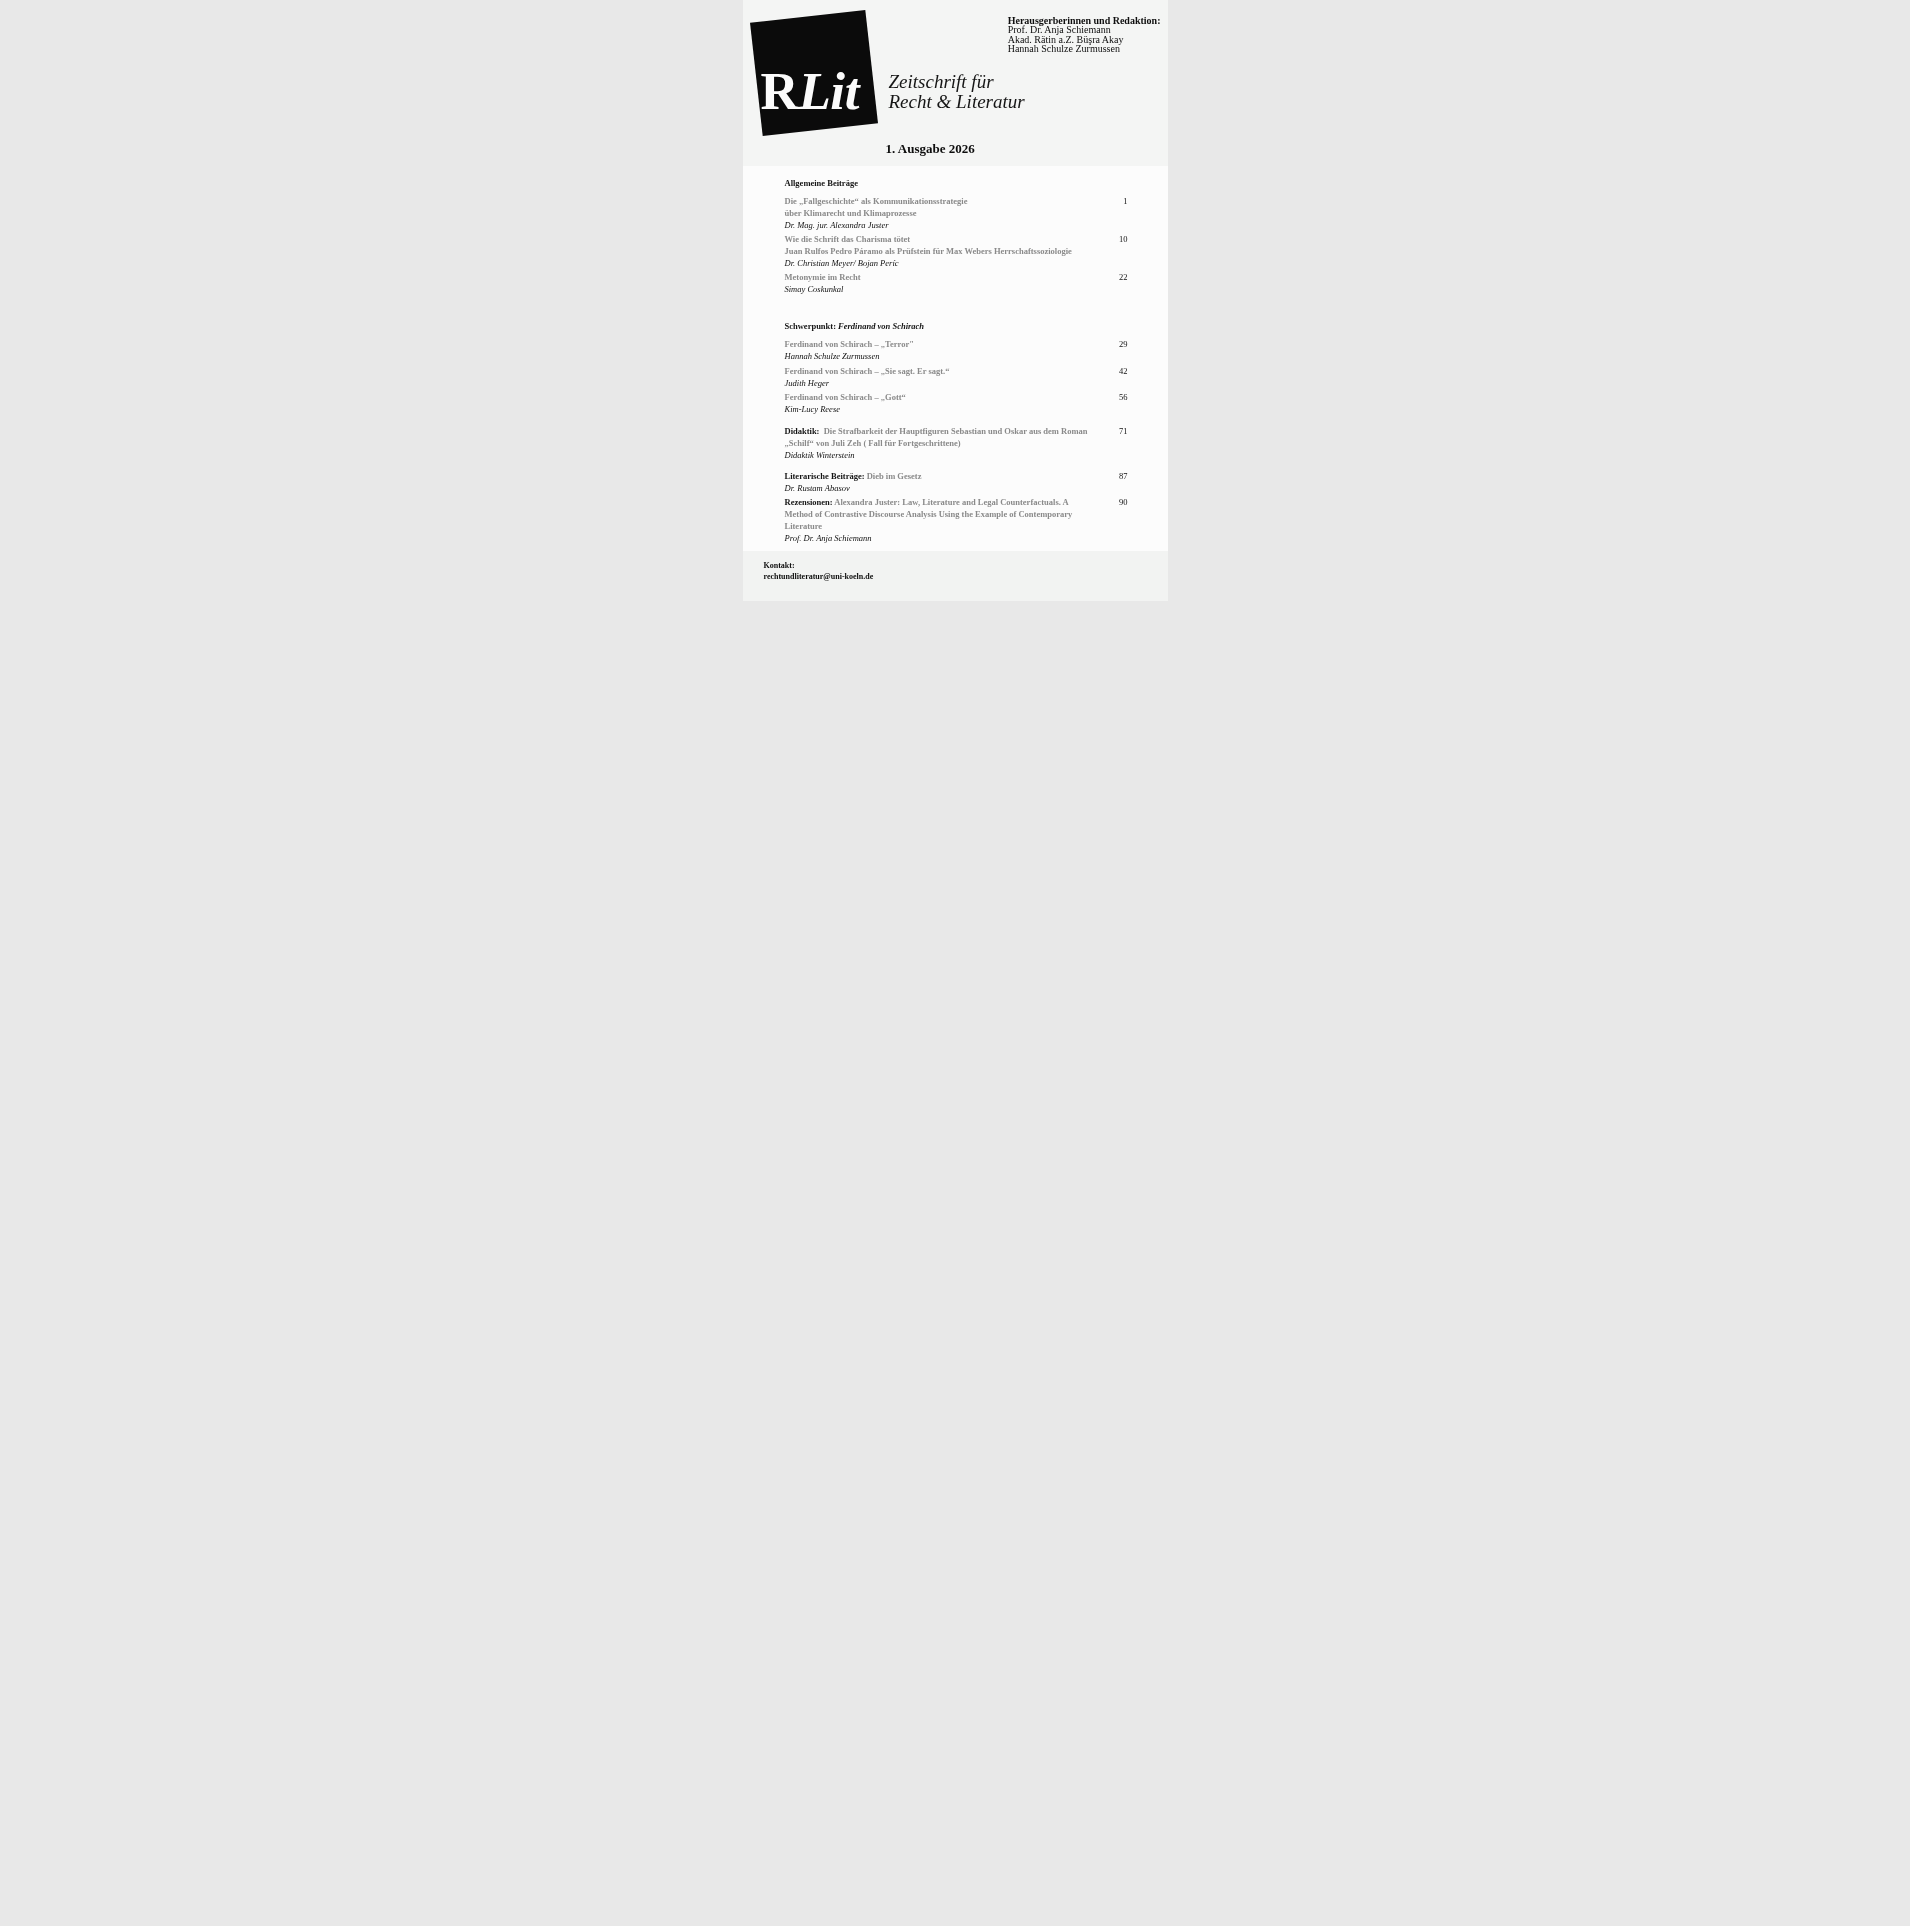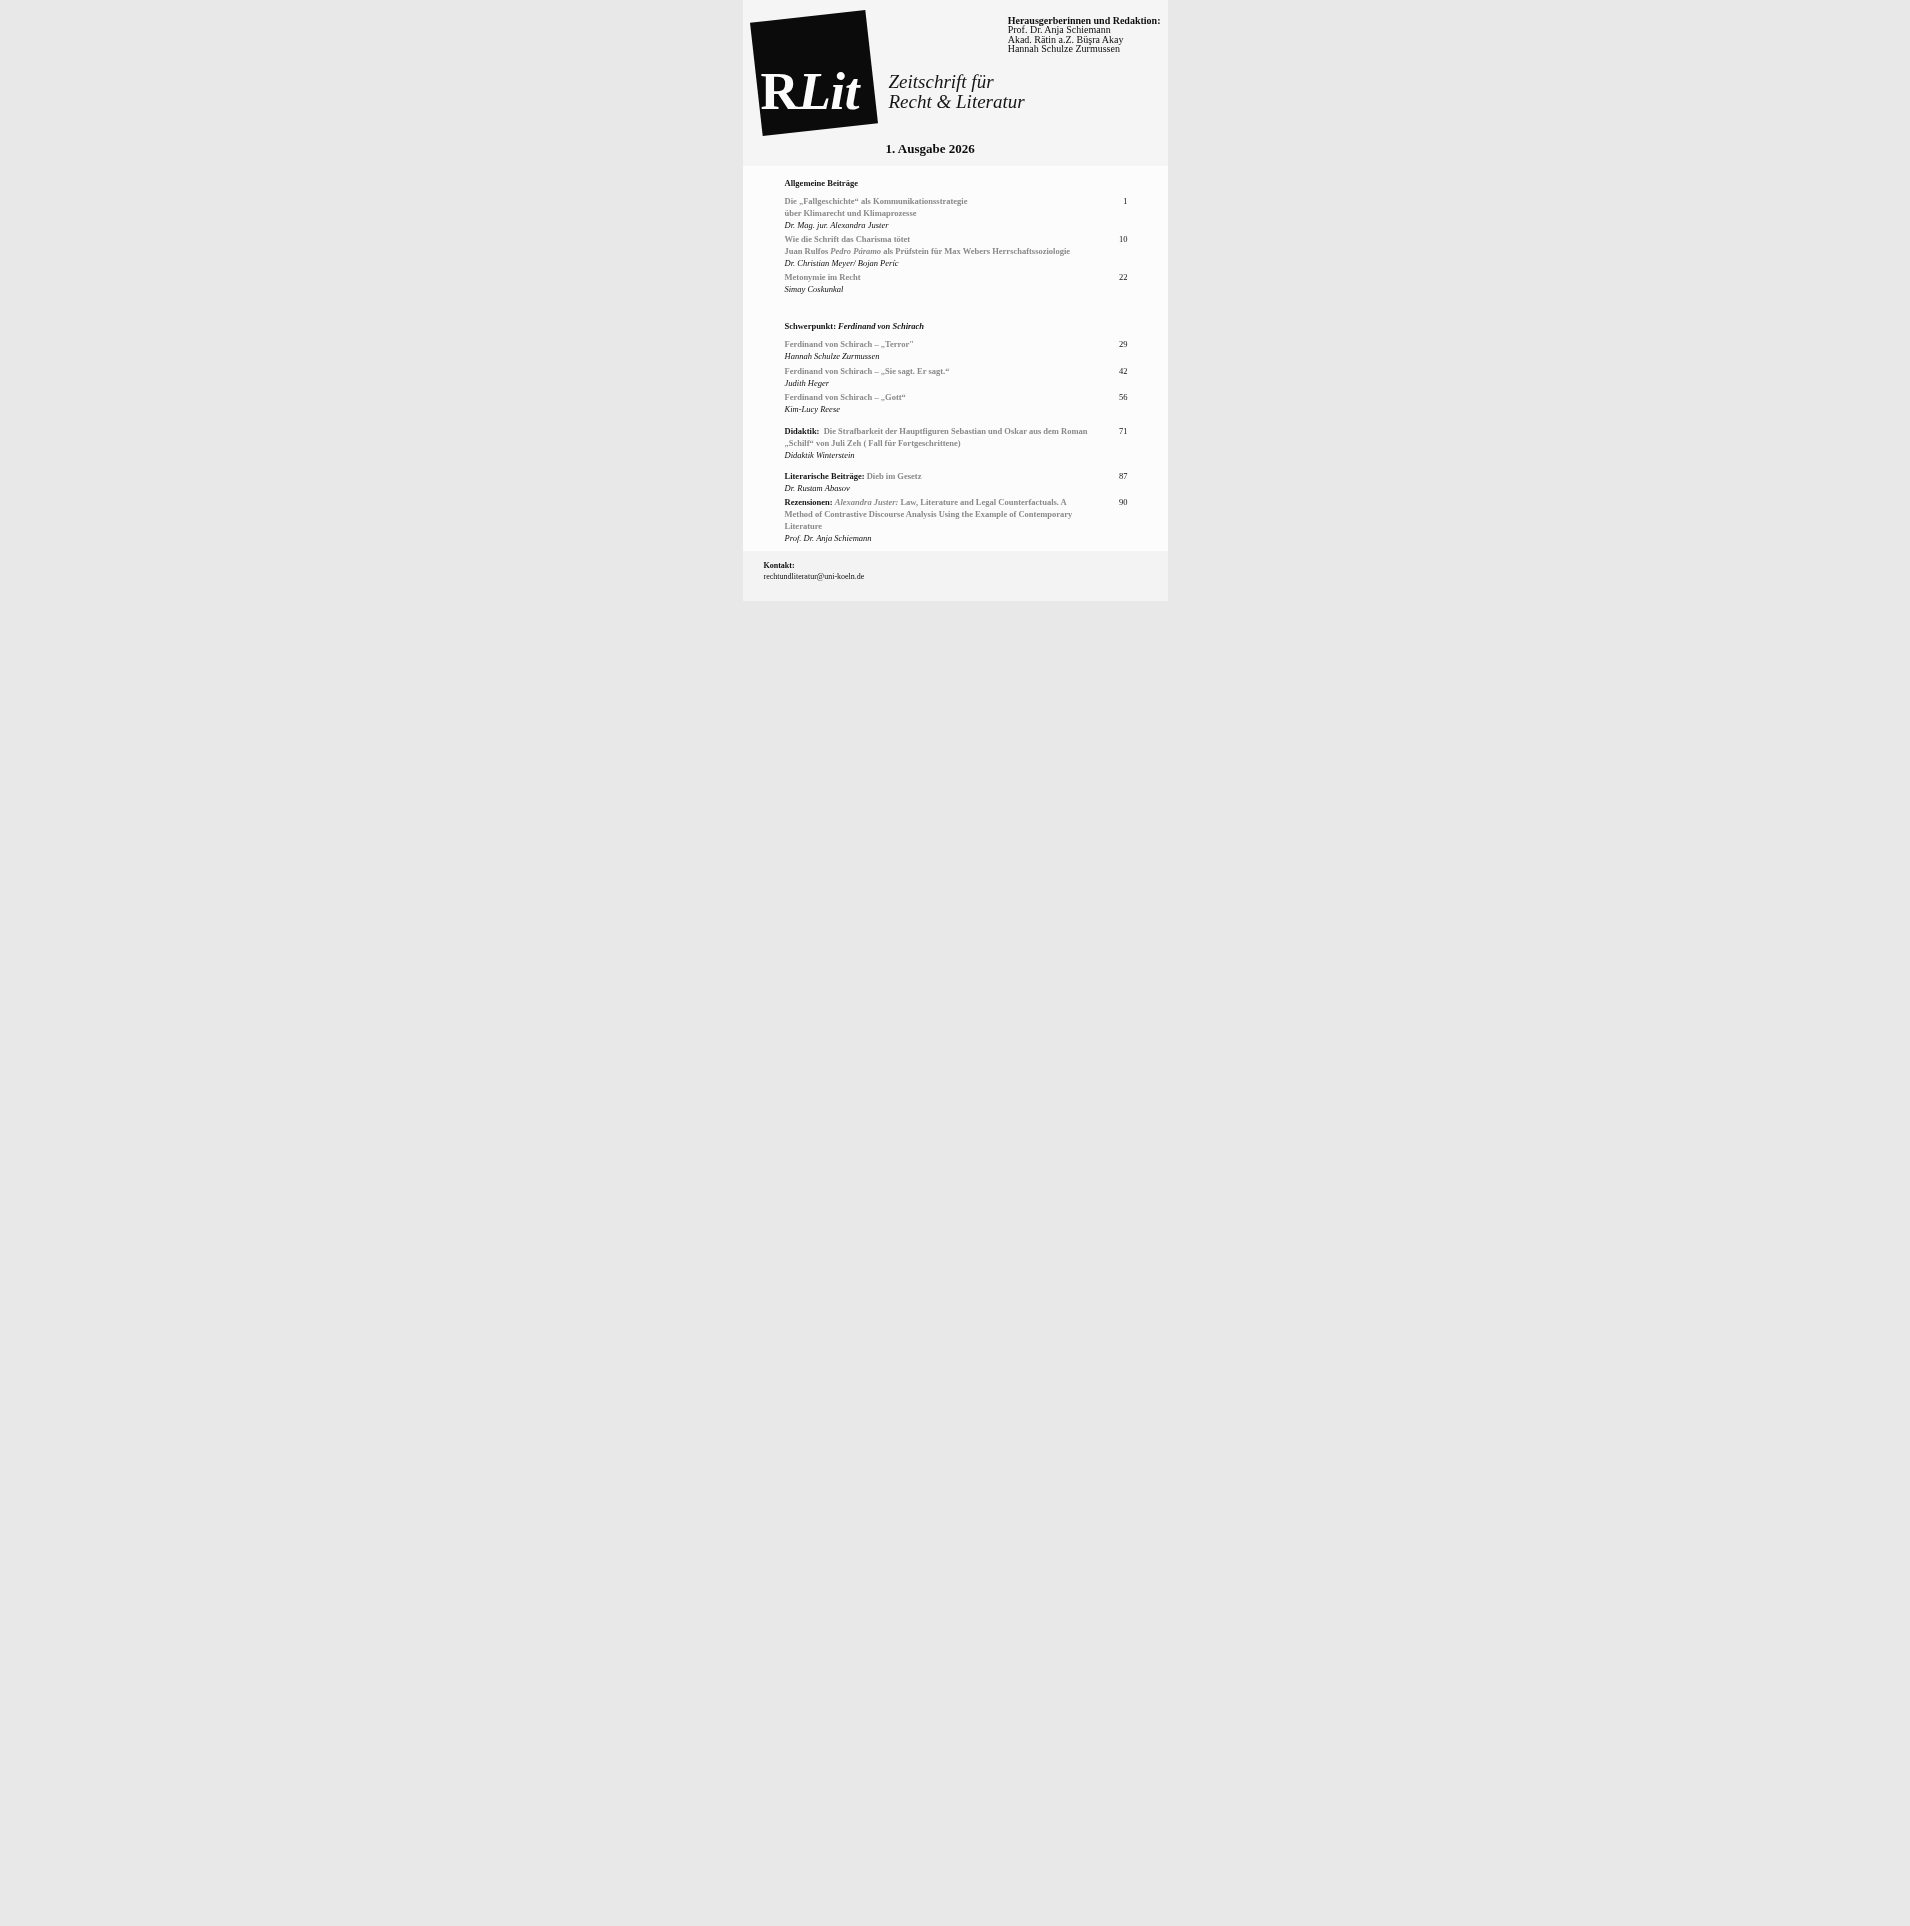--- a/index.html
+++ b/index.html
@@ -28,28 +28,28 @@
   .mag-title{position:absolute;left:146px;top:72px;font-style:italic;font-size:19px;line-height:20.4px;color:#161616;}
   .issue{position:absolute;left:143px;top:140px;font-size:13px;line-height:17px;font-weight:700;color:#0e0e0e;}
 
   
   .toc{position:absolute;left:42px;top:177px;width:343px;}
   .toc-block{position:relative;font-size:8.5px;line-height:12px;}
   .line{white-space:pre;}
   .seg-k{color:#141414;font-weight:700;}
   .seg-ki{color:#141414;font-weight:700;font-style:italic;}
   .seg-g{color:#8a8a8a;font-weight:700;}
-  .seg-gi{color:#8a8a8a;font-weight:700;font-style:italic;}
+  .seg-gi{color:#8a8a8a;font-weight:700;}
   .author-line{font-style:italic;color:#101010;font-weight:400;}
   .pageno{position:absolute;right:0;top:0;color:#131313;font-weight:400;}
 
   
   .contact{position:absolute;left:21px;top:560px;font-size:8px;line-height:11.2px;color:#0e0e0e;}
   .contact .lbl{font-weight:700;}
-  .contact .mail{font-weight:400;color:#0e0e0e;text-decoration:none;}
+  .contact .mail{font-weight:700;color:#0e0e0e;text-decoration:none;}
 </style>
 </head>
 <body>
 
 <div class="page">
 
   <div class="band-top"></div>
   <div class="band-bottom"></div>
 
   <div class="editors">

